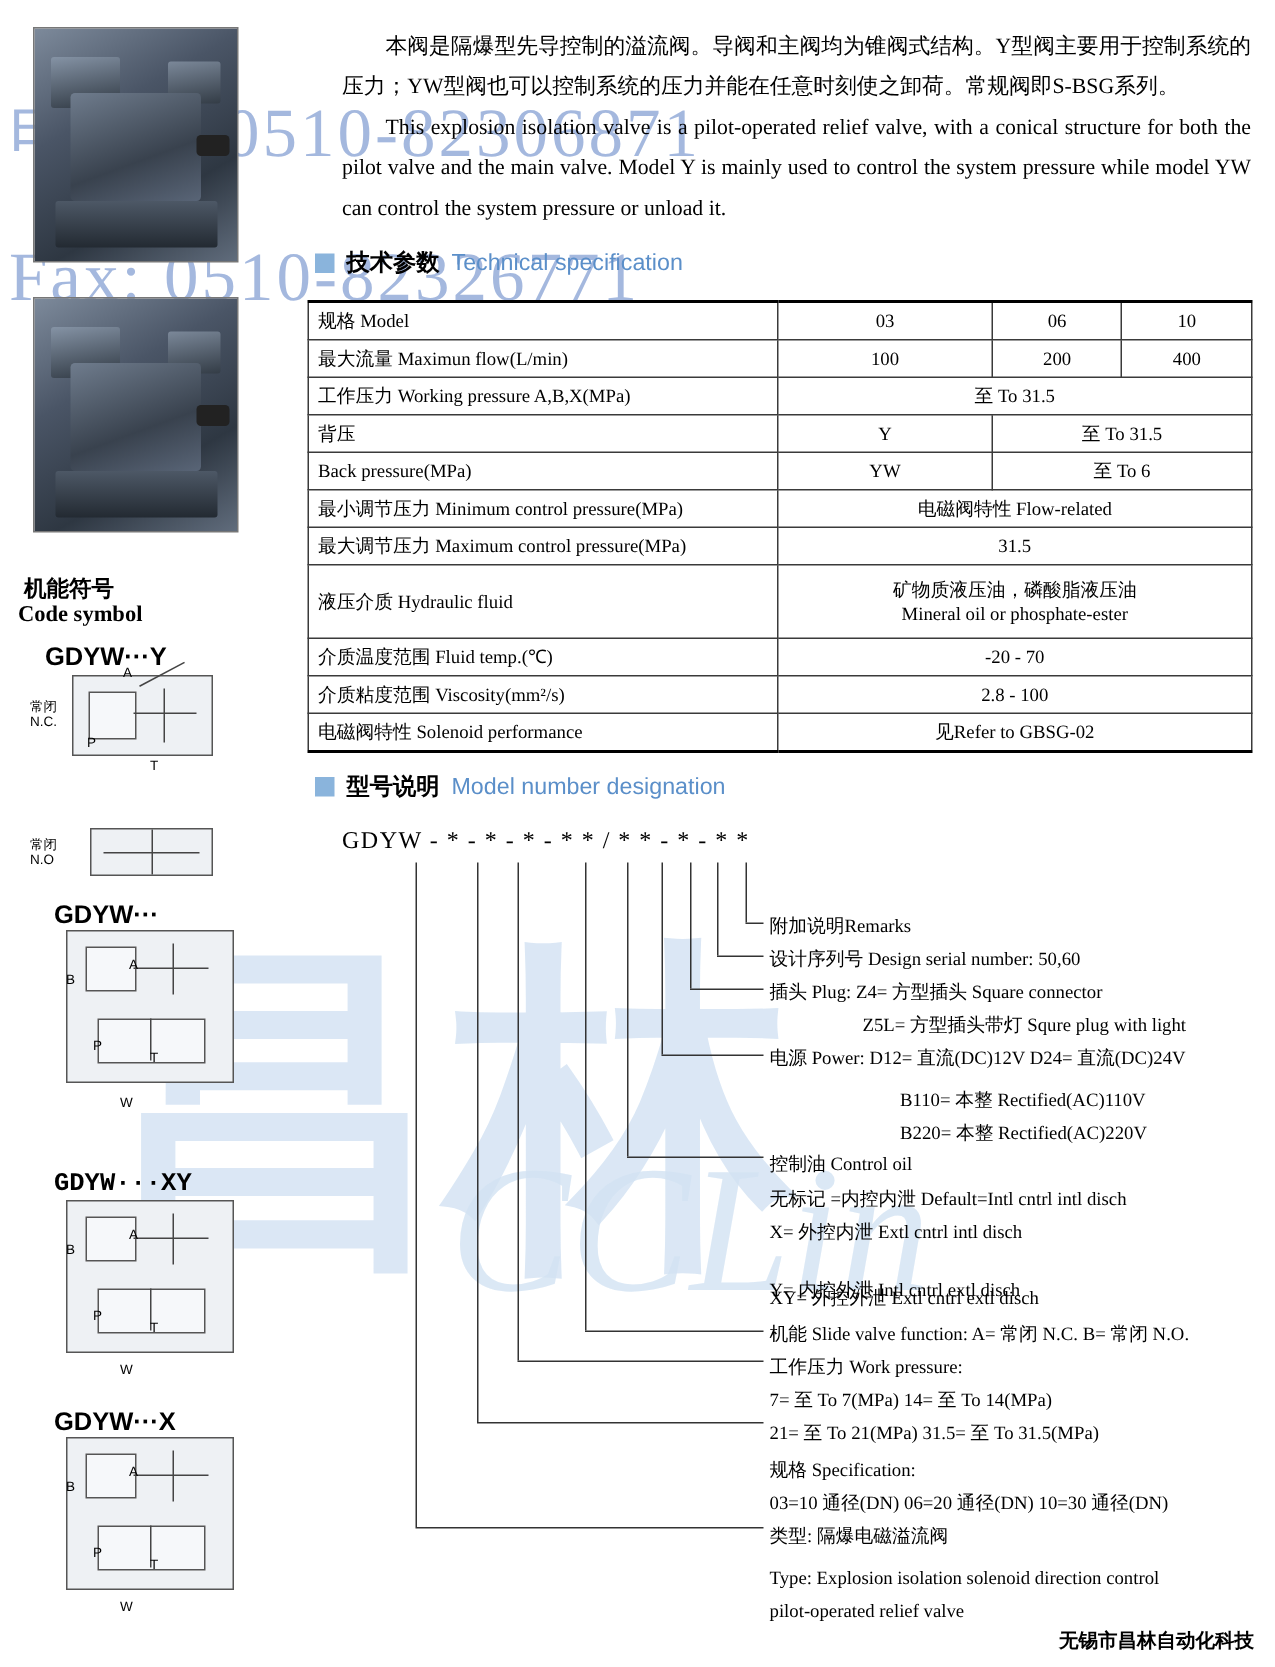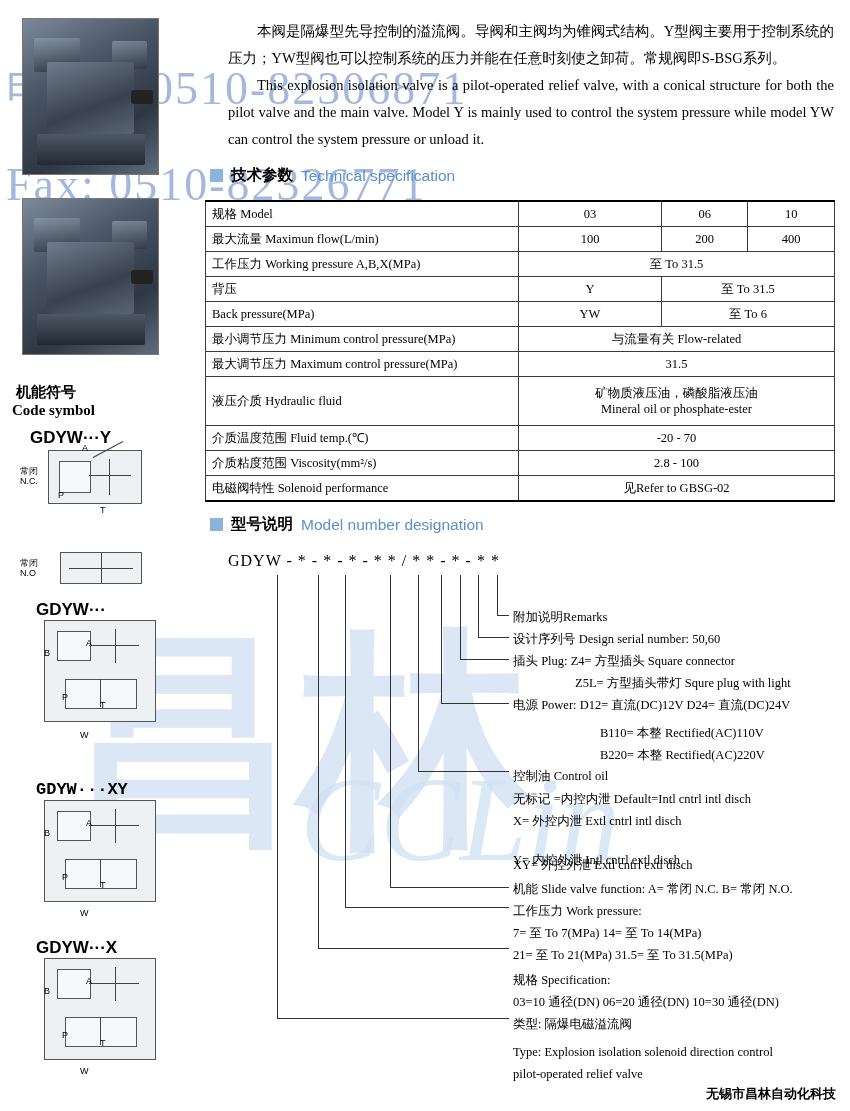--- a/index.html
+++ b/index.html
@@ -205,21 +205,21 @@
     <td class="c" style="width:130px;">Y</td>
     <td class="c" colspan="2">至 To 31.5</td>
   </tr>
   <tr>
     <td class="lbl" style="width:170px;">Back  pressure(MPa)</td>
     <td class="c" style="width:130px;">YW</td>
     <td class="c" colspan="2">至 To 6</td>
   </tr>
   <tr>
     <td class="lbl">最小调节压力 Minimum control pressure(MPa)</td>
-    <td class="c" colspan="3">与流量有关 Flow-related</td>
+    <td class="c" colspan="3">电磁阀特性 Flow-related</td>
   </tr>
   <tr>
     <td class="lbl">最大调节压力 Maximum  control pressure(MPa)</td>
     <td class="c" colspan="3">31.5</td>
   </tr>
   <tr>
     <td class="lbl" style="height:44px;">液压介质 Hydraulic fluid</td>
     <td class="c" colspan="3">
       <div>矿物质液压油，磷酸脂液压油</div>
       <div>Mineral oil or phosphate-ester</div>

